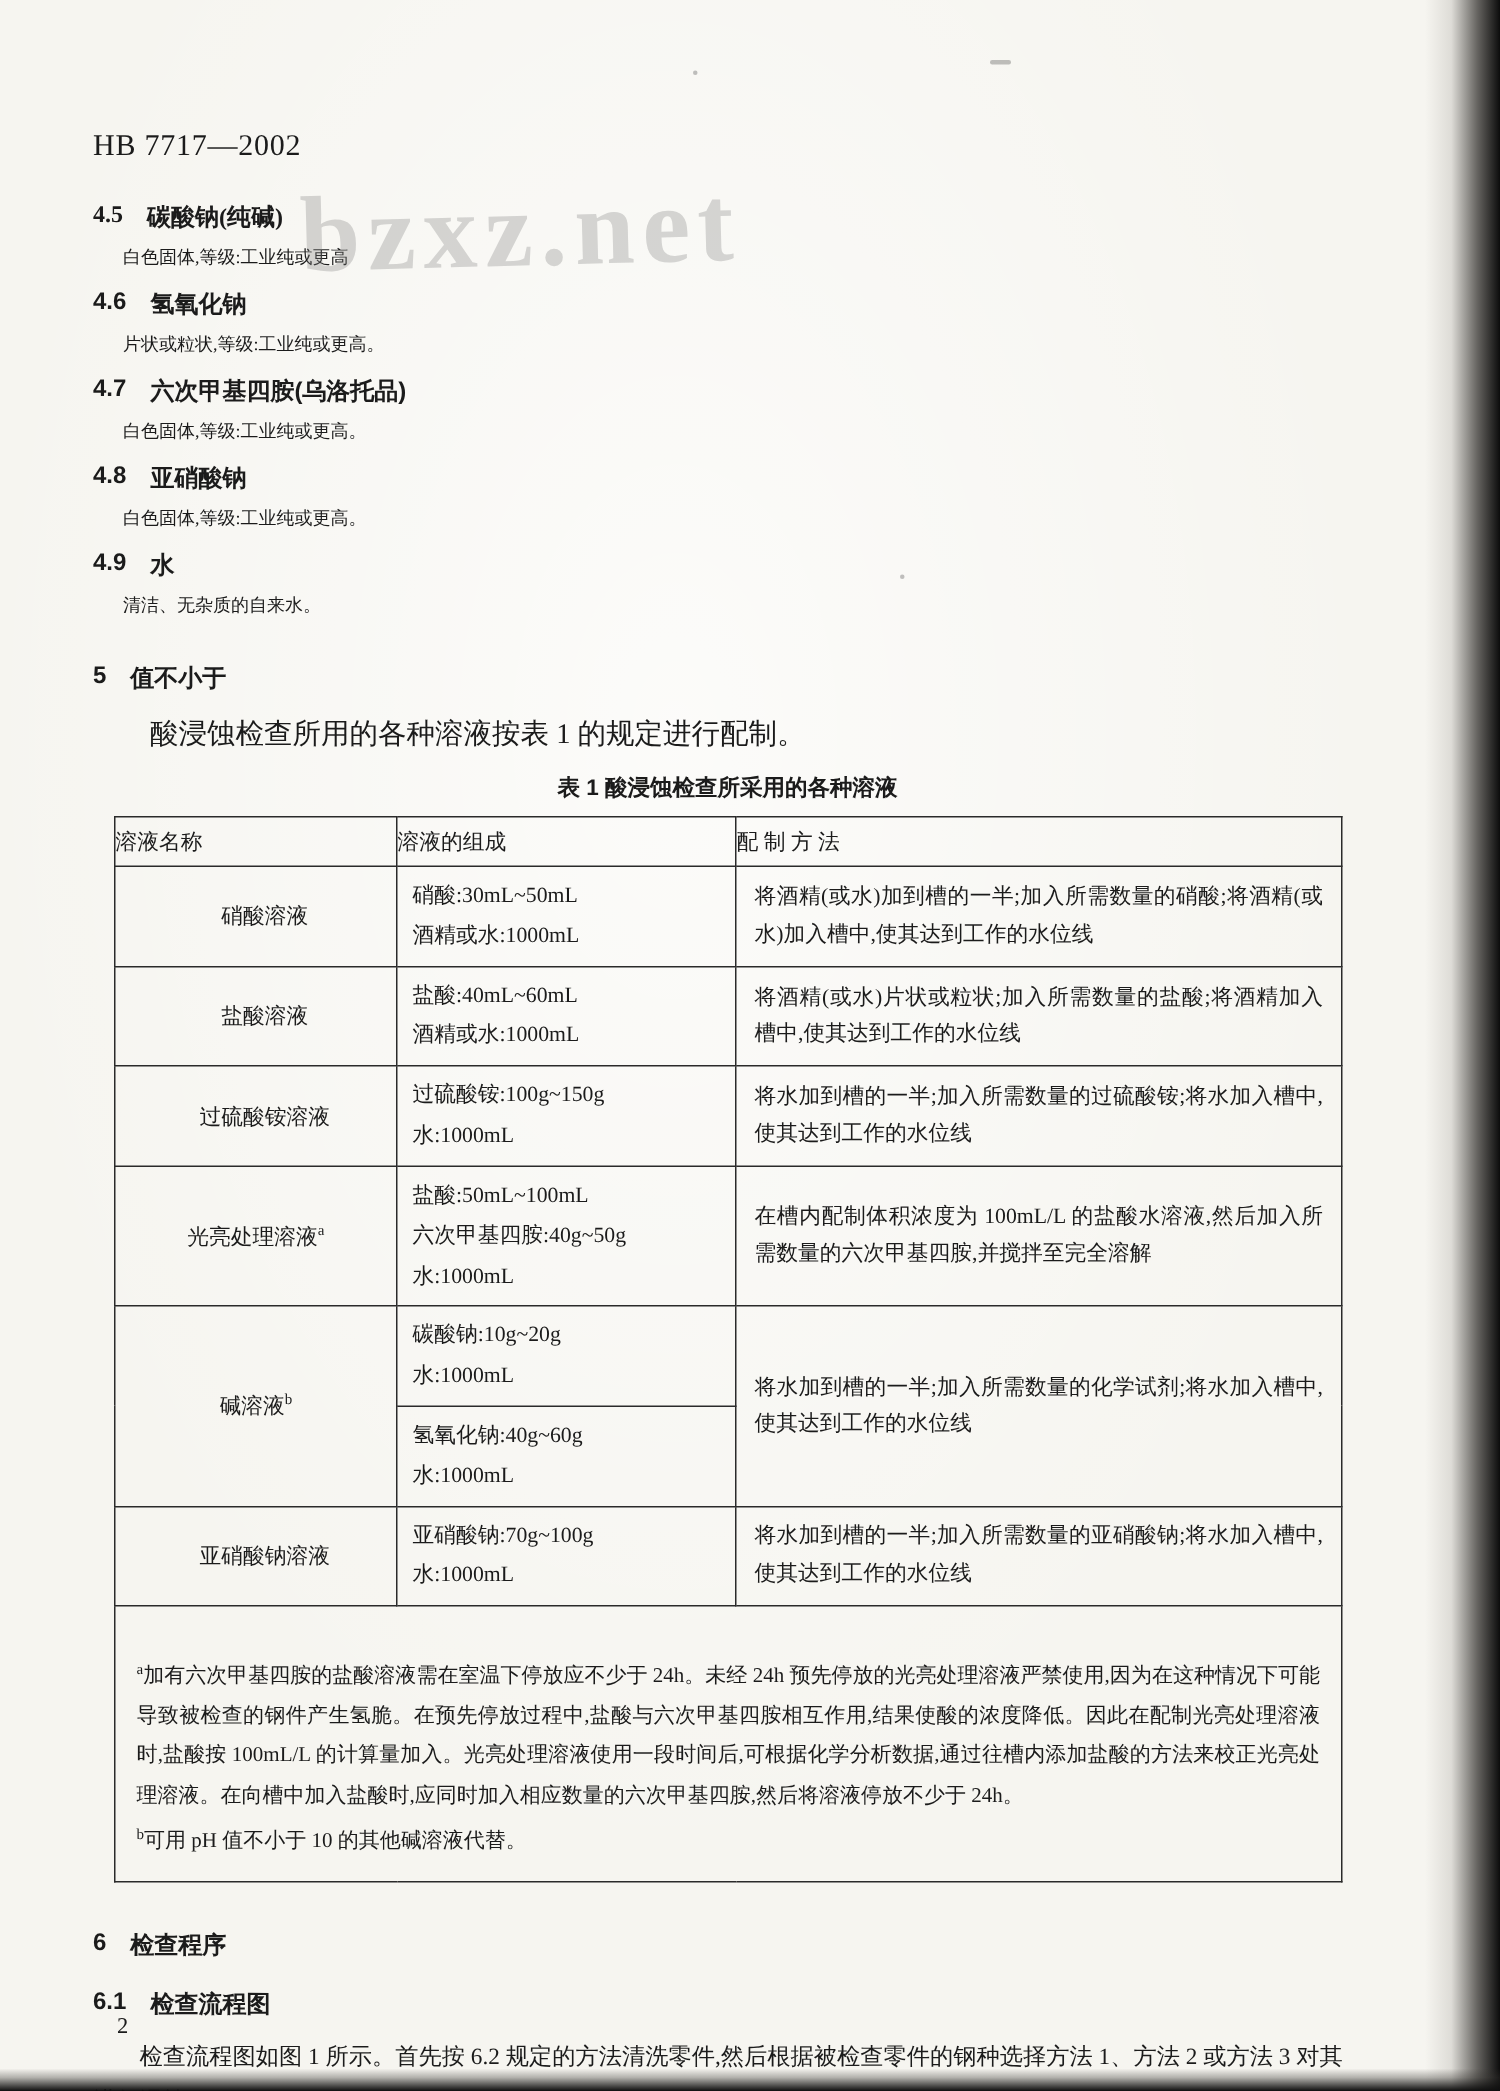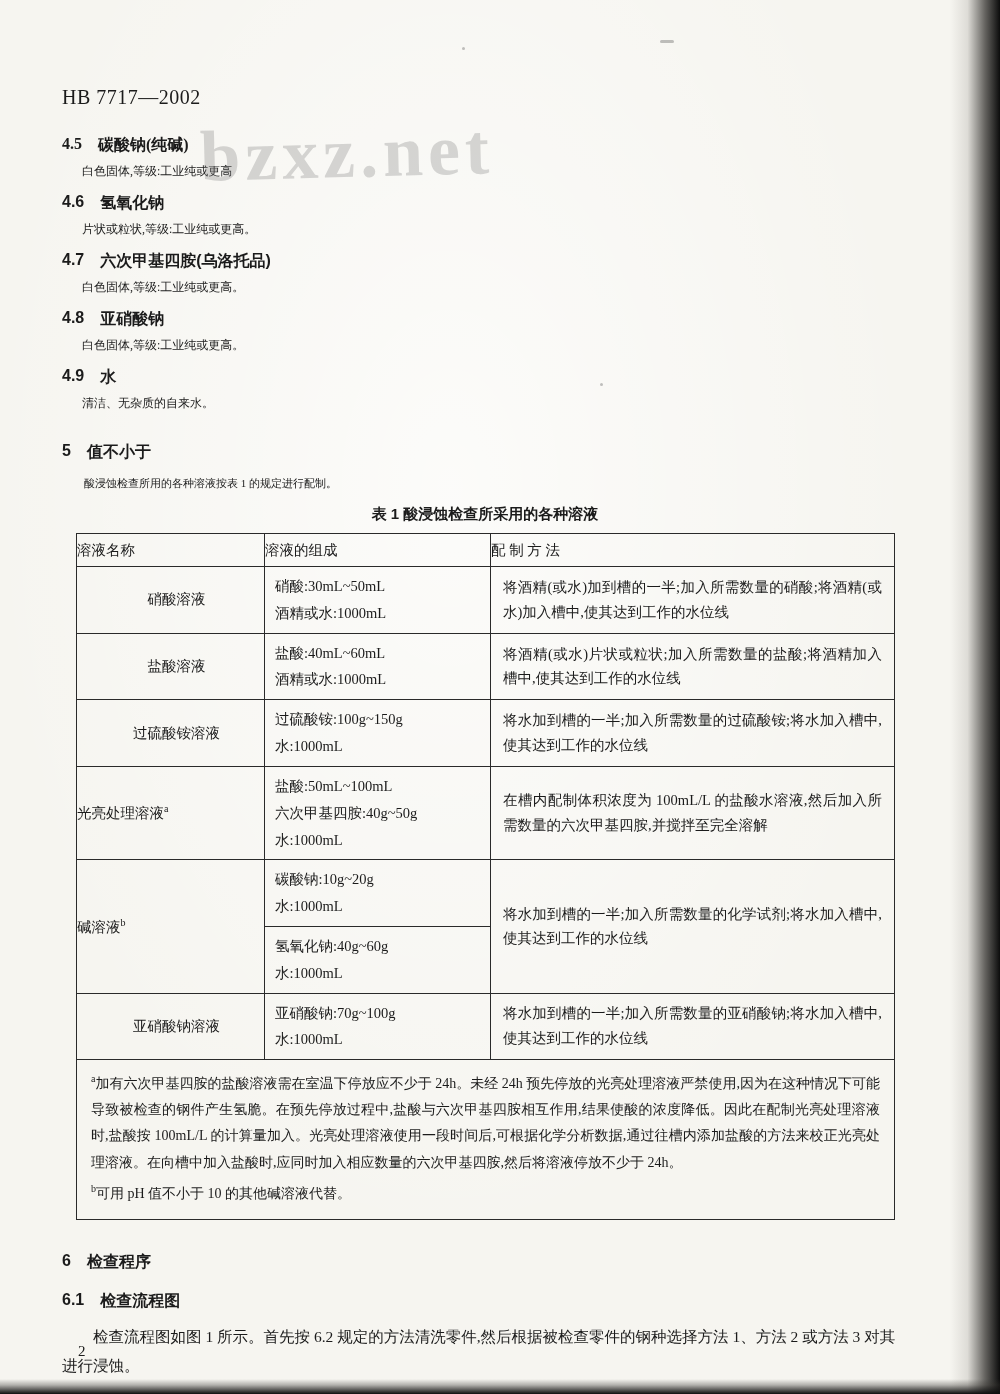--- a/index.html
+++ b/index.html
@@ -24,34 +24,34 @@
     font-weight:bold; font-size:72px; letter-spacing:5px;
     color:rgba(125,125,125,0.30);
     transform:rotate(-1.5deg);
     pointer-events:none; white-space:nowrap;
   }
   .sec { display:flex; gap:16px; margin-top:13px; font-weight:bold; font-size:16px;
          font-family:"Liberation Sans","DejaVu Sans",sans-serif; }
   .sec.first { margin-top:26px;font-family:Liberation Serif, serif; }
   .sec-body { margin:7px 0 0 20px; font-size:12px;font-family:Liberation Serif, serif; }
   .sec5 { margin-top:30px; }
-  .intro { margin-top:13px; font-size:11px; text-indent:2em; }
+  .intro { margin-top:13px; font-size:19px; text-indent:2em; }
   .tbl-caption { margin-top:14px; width:818px; margin-left:14px; text-align:center;
     font-weight:bold; font-size:15px; font-family:"Liberation Sans","DejaVu Sans",sans-serif; }
   table.solutions { margin:9px 0 0 14px; width:818px; border-collapse:collapse;
     font-size:14.5px; table-layout:fixed; }
   table.solutions th, table.solutions td { border:1.3px solid #2a2a2a; vertical-align:middle; }
   table.solutions th { height:33px; font-weight:normal; text-align:left; font-size:14.5px; }
   col.w1 { width:188px; } col.w2 { width:226px; } col.w3 { width:404px; }
   td.c1 { padding-left:12px; text-align:center; }
-  td.c1.center { text-align:left; padding-left:0; }
+  td.c1.center { text-align:center; padding-left:0; }
   td.c2 { padding:6px 10px; line-height:1.85; text-align:left; }
   td.c3 { padding:6px 12px; line-height:1.72; text-align:justify; }
   td.footnotes { padding:10px 14px 12px 14px; vertical-align:top; }
-  .fn { font-size:14px; line-height:1.88; text-align:justify; }
+  .fn { font-size:14px; line-height:1.88; text-align:justify;margin-top:24px; }
   .fn + .fn { margin-top:4px; }
   sup { font-size:10px; }
   .sec6-group { margin-top:32px; }
   .para { margin-top:11px; font-size:15.5px; line-height:1.85; text-indent:2em; }
   .page-number { position:absolute; left:78px; bottom:34px; font-size:15px; z-index:4; }
   .edge-right { position:absolute; top:0; right:0; width:50px; height:100%; z-index:9;
     background:linear-gradient(to right, rgba(90,85,78,0) 0%, rgba(95,90,84,0.16) 35%,
       rgba(45,43,40,0.72) 70%, #0c0c0c 100%); }
   .edge-bottom { position:absolute; left:0; bottom:0; width:100%; height:15px; z-index:9;
     background:linear-gradient(to bottom, rgba(60,58,54,0) 0%, rgba(52,50,46,0.35) 40%, #0e0e0e 100%); }

